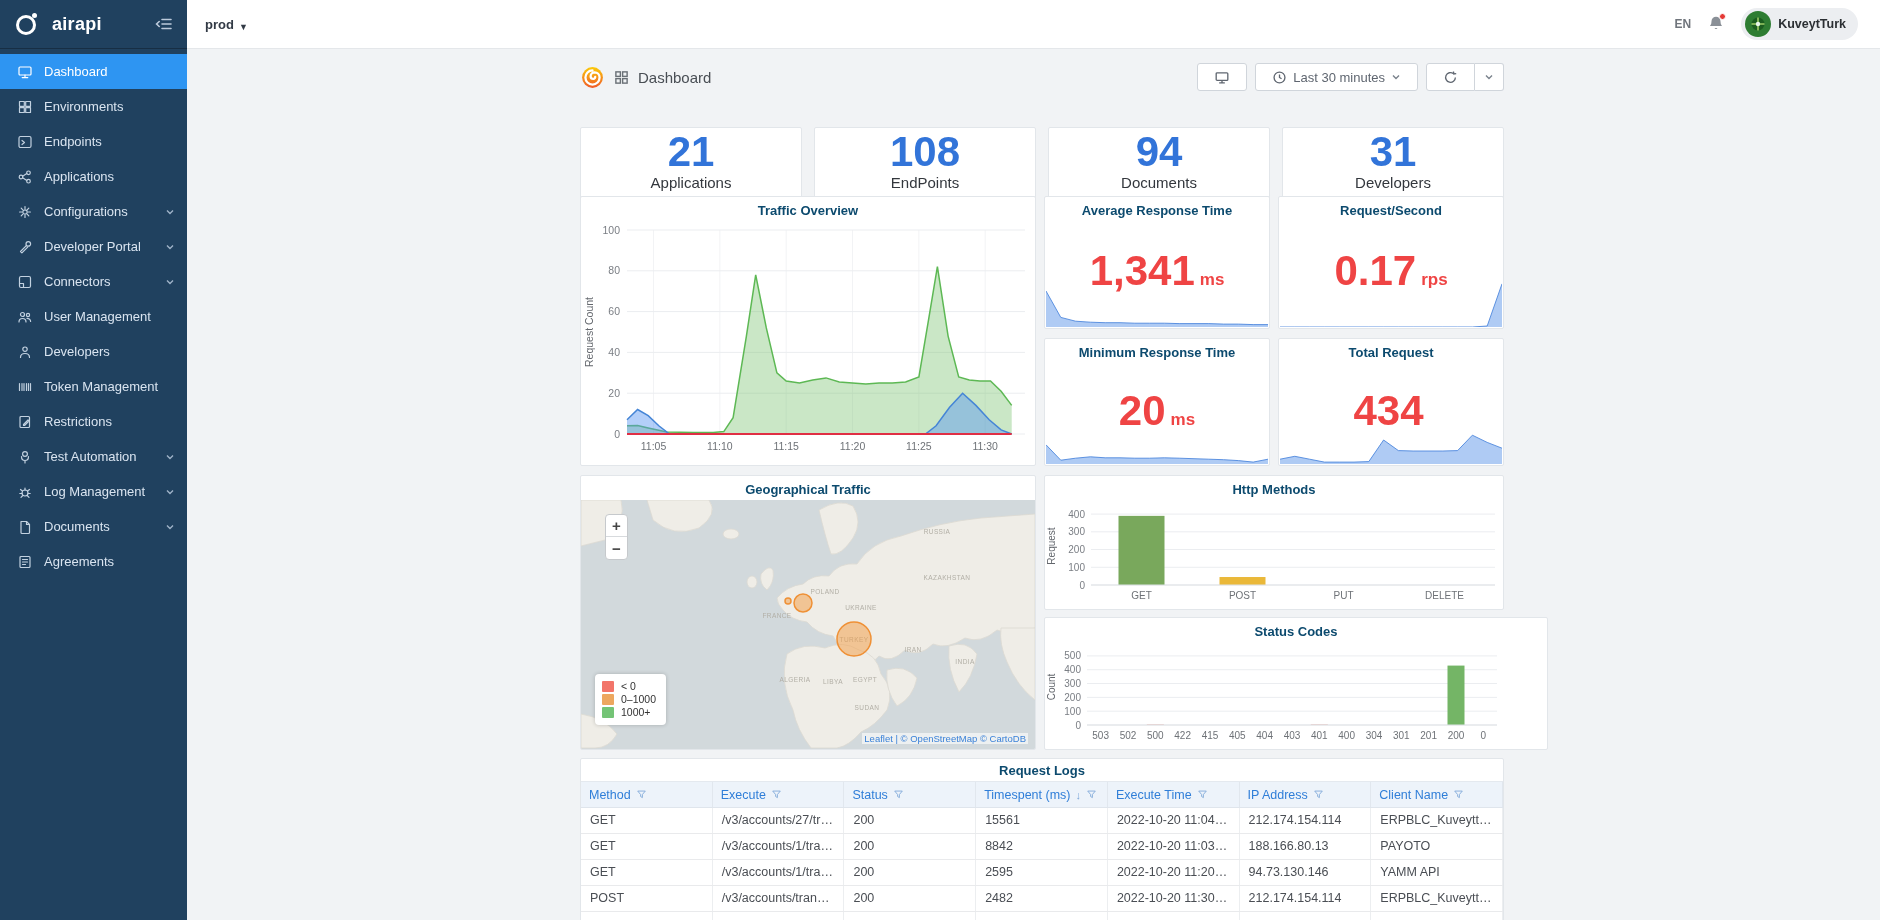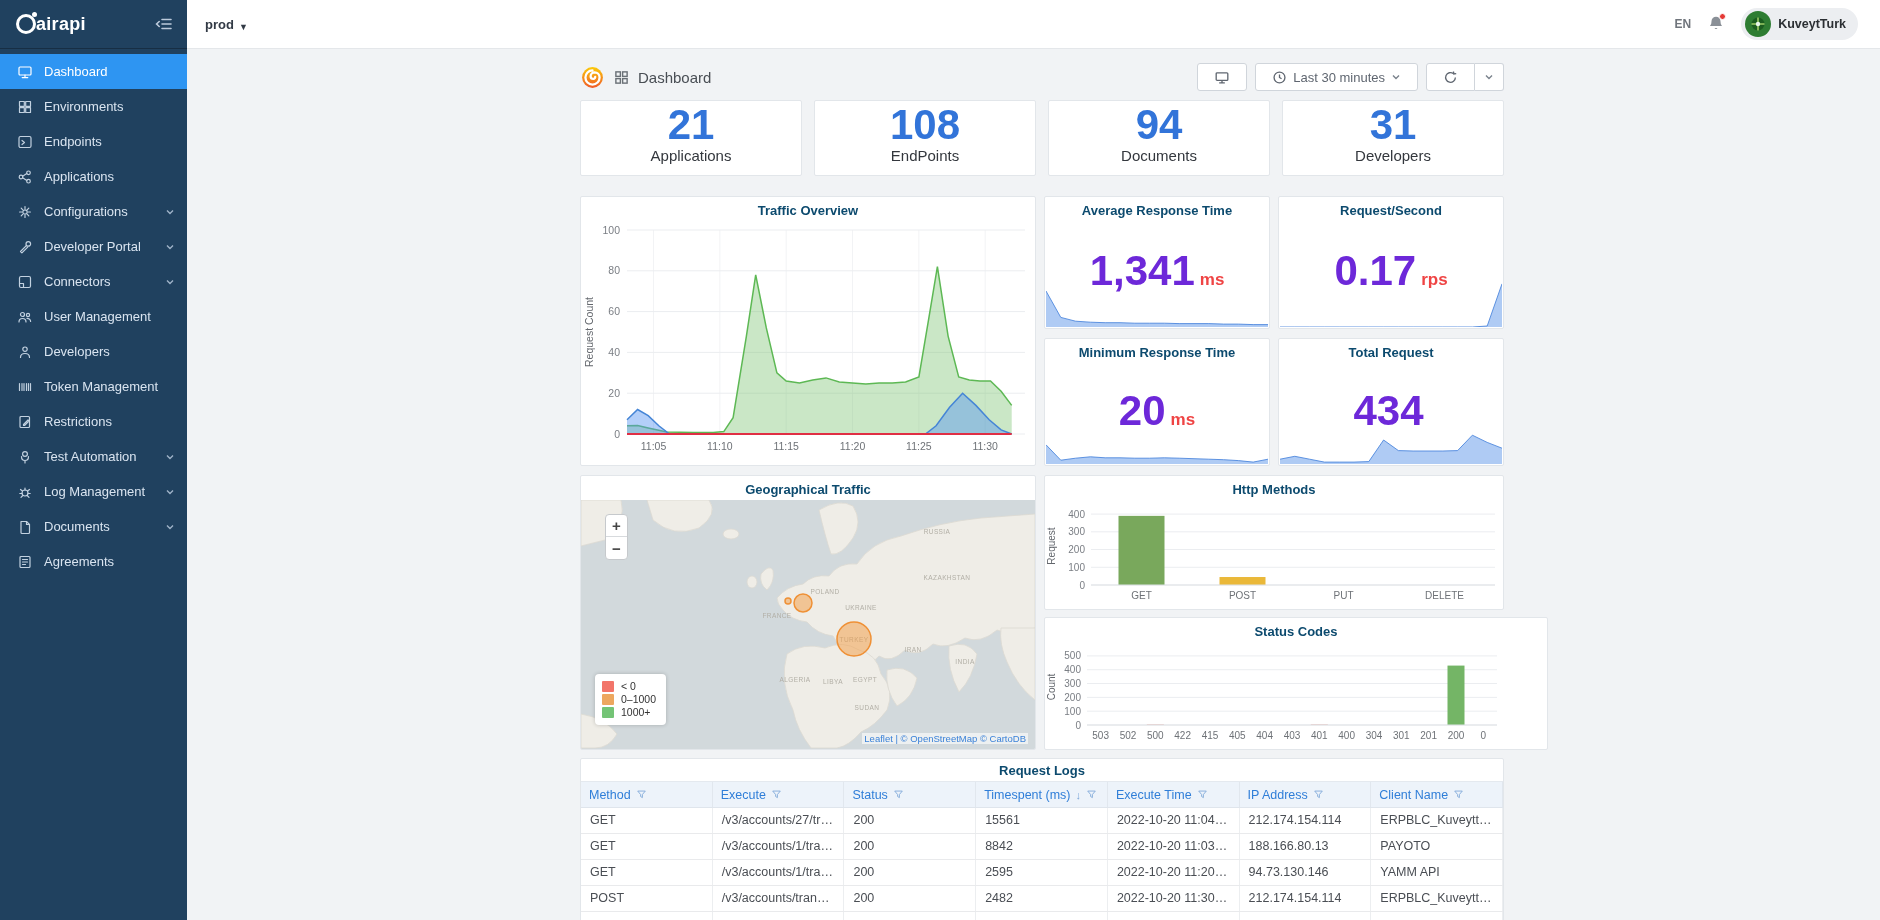--- a/index.html
+++ b/index.html
@@ -4,21 +4,21 @@
 <style>
   * { margin:0; padding:0; box-sizing:border-box; }
   html,body { width:1880px; height:920px; overflow:hidden;
     font-family:"Liberation Sans", sans-serif; background:#f1f3f5; }
 
   
   #sidebar { position:absolute; left:0; top:0; width:187px; height:920px;
     background:#20415f; z-index:5; }
   #logo-row { height:49px; display:flex; align-items:center; justify-content:space-between;
     padding:0 14px 0 16px; border-bottom:1px solid rgba(0,0,0,.28); }
-  #logo { display:flex; align-items:flex-start; gap:0; color:#fff; font-size:18px;
+  #logo { display:flex; align-items:flex-end; gap:16px; color:#fff; font-size:18px;
     font-weight:bold; letter-spacing:.3px; }
   #logo .logo-mark { position:relative; width:20px; height:20px; border:3px solid #fff;
     border-radius:50%; }
   #logo .logo-mark::after { content:""; position:absolute; right:-4px; top:-5px; width:5px;
     height:5px; background:#fff; border-radius:50%; }
   #collapse-btn { cursor:pointer; display:flex; align-items:center; }
   #side-menu { padding-top:5px; }
   .side-item { height:35px; display:flex; align-items:center; gap:11px; padding:0 12px 0 17px;
     color:#d9e4f0; font-size:13px; cursor:pointer; }
   .side-item .s-icon { width:16px; height:16px; flex:0 0 16px; color:#c2d1e0; display:flex; }
@@ -58,29 +58,29 @@
     color:#5f6670; font-size:13px; gap:6px; }
   .tb-split { display:flex; }
   .tb-split .tb-btn:first-child { border-radius:3px 0 0 3px; }
   .tb-split .tb-btn:last-child { border-radius:0 3px 3px 0; border-left:none; padding:0 9px; }
 
   .panel { position:absolute; background:#fff; border:1px solid #e2e6ea; border-radius:2px; }
   .panel-title { font-size:13px; color:#0c4a6e; text-align:center; padding-top:6px;
     font-weight:bold; }
 
   
-  .stat-card { top:51px; width:222px; height:76px; text-align:center; }
+  .stat-card { top:78px; width:222px; height:76px; text-align:center; }
   .stat-card .num { font-size:42px; font-weight:bold; color:#3274d9; line-height:44px;
     margin-top:2px; }
   .stat-card .lbl { font-size:15px; color:#33373d; line-height:17px; }
 
   
   .single { overflow:hidden; }
   .single .value-row { position:absolute; left:0; right:0; top:38%; text-align:center; }
-  .single .big { font-size:42px; font-weight:bold; color:#6d28d9; }
+  .single .big { font-size:42px; font-weight:bold; color:#ef4444; }
   .single .unit { font-size:17px; font-weight:bold; color:#ef4444; margin-left:5px; }
   .single svg.spark { position:absolute; left:1px; bottom:1px; }
 
   
   #map-zoom { position:absolute; left:24px; top:38px; width:23px; background:#fff;
     border:1px solid #c6c9cc; border-radius:4px; overflow:hidden; z-index:3; }
   #map-zoom div { height:22px; display:flex; align-items:center; justify-content:center;
     font-size:15px; font-weight:bold; color:#444; cursor:pointer; }
   #map-zoom div:first-child { border-bottom:1px solid #d7dadd; }
   #map-legend { position:absolute; left:14px; bottom:24px; background:#fff; border-radius:4px;

